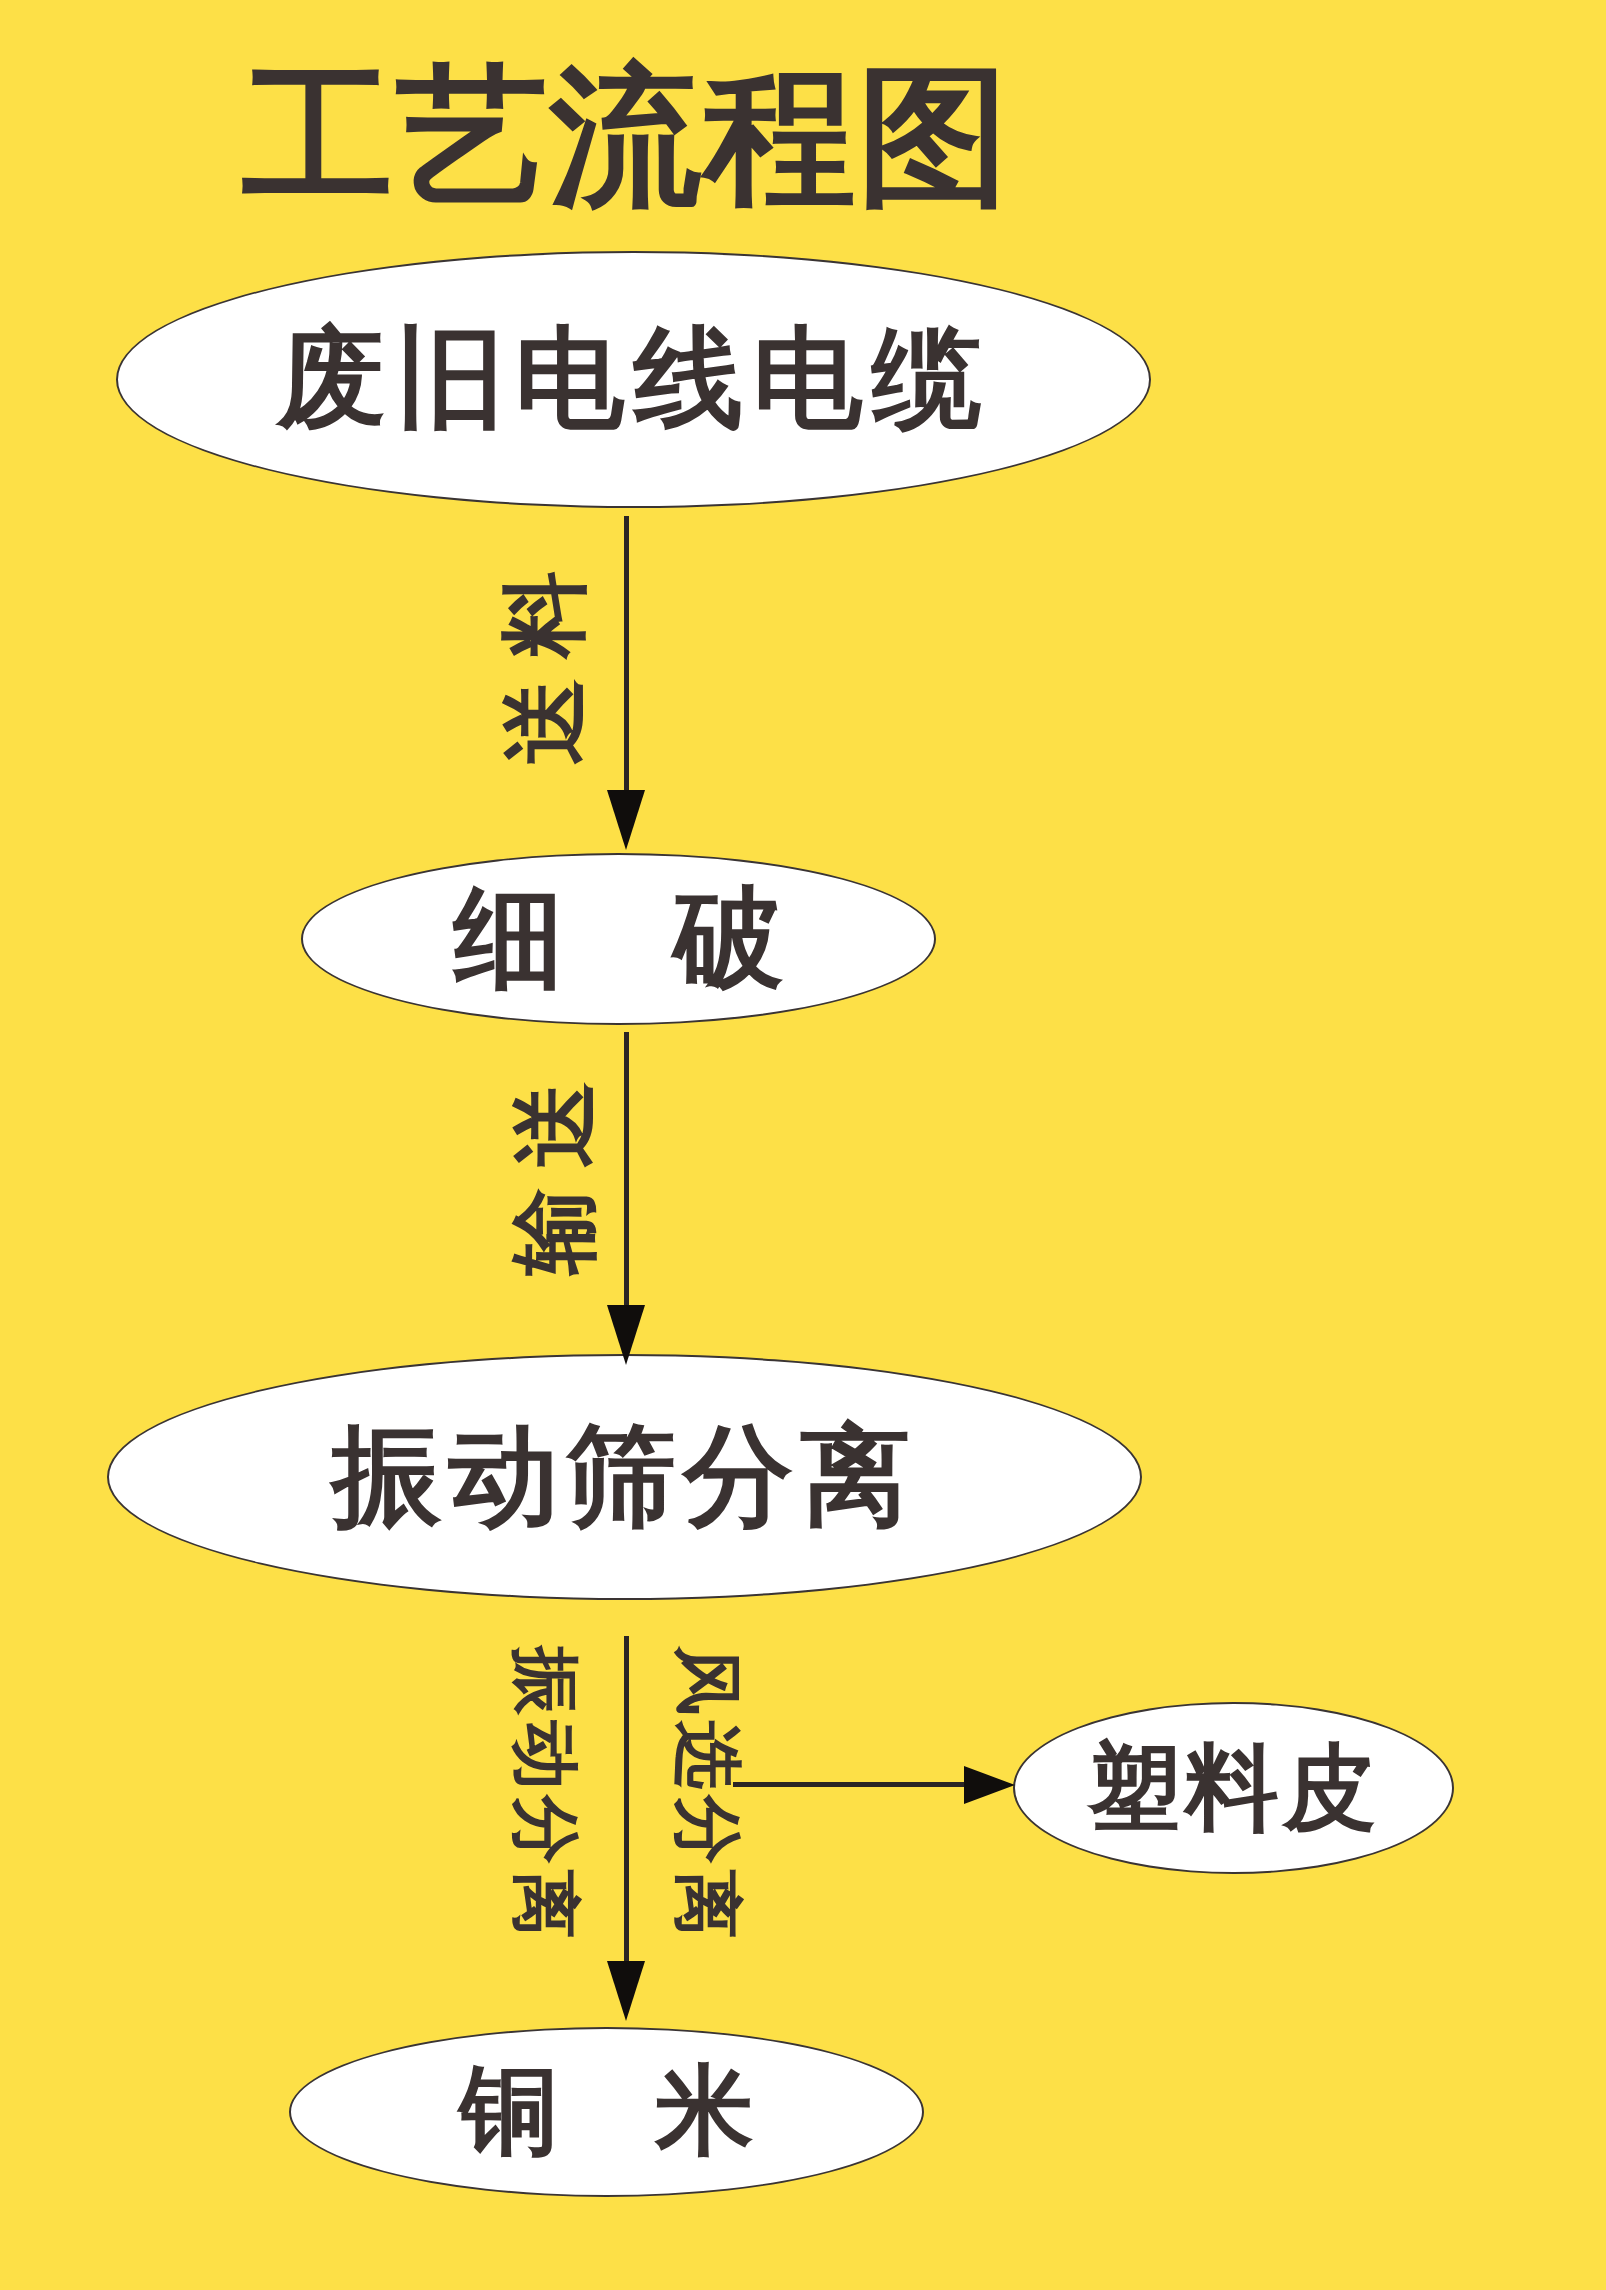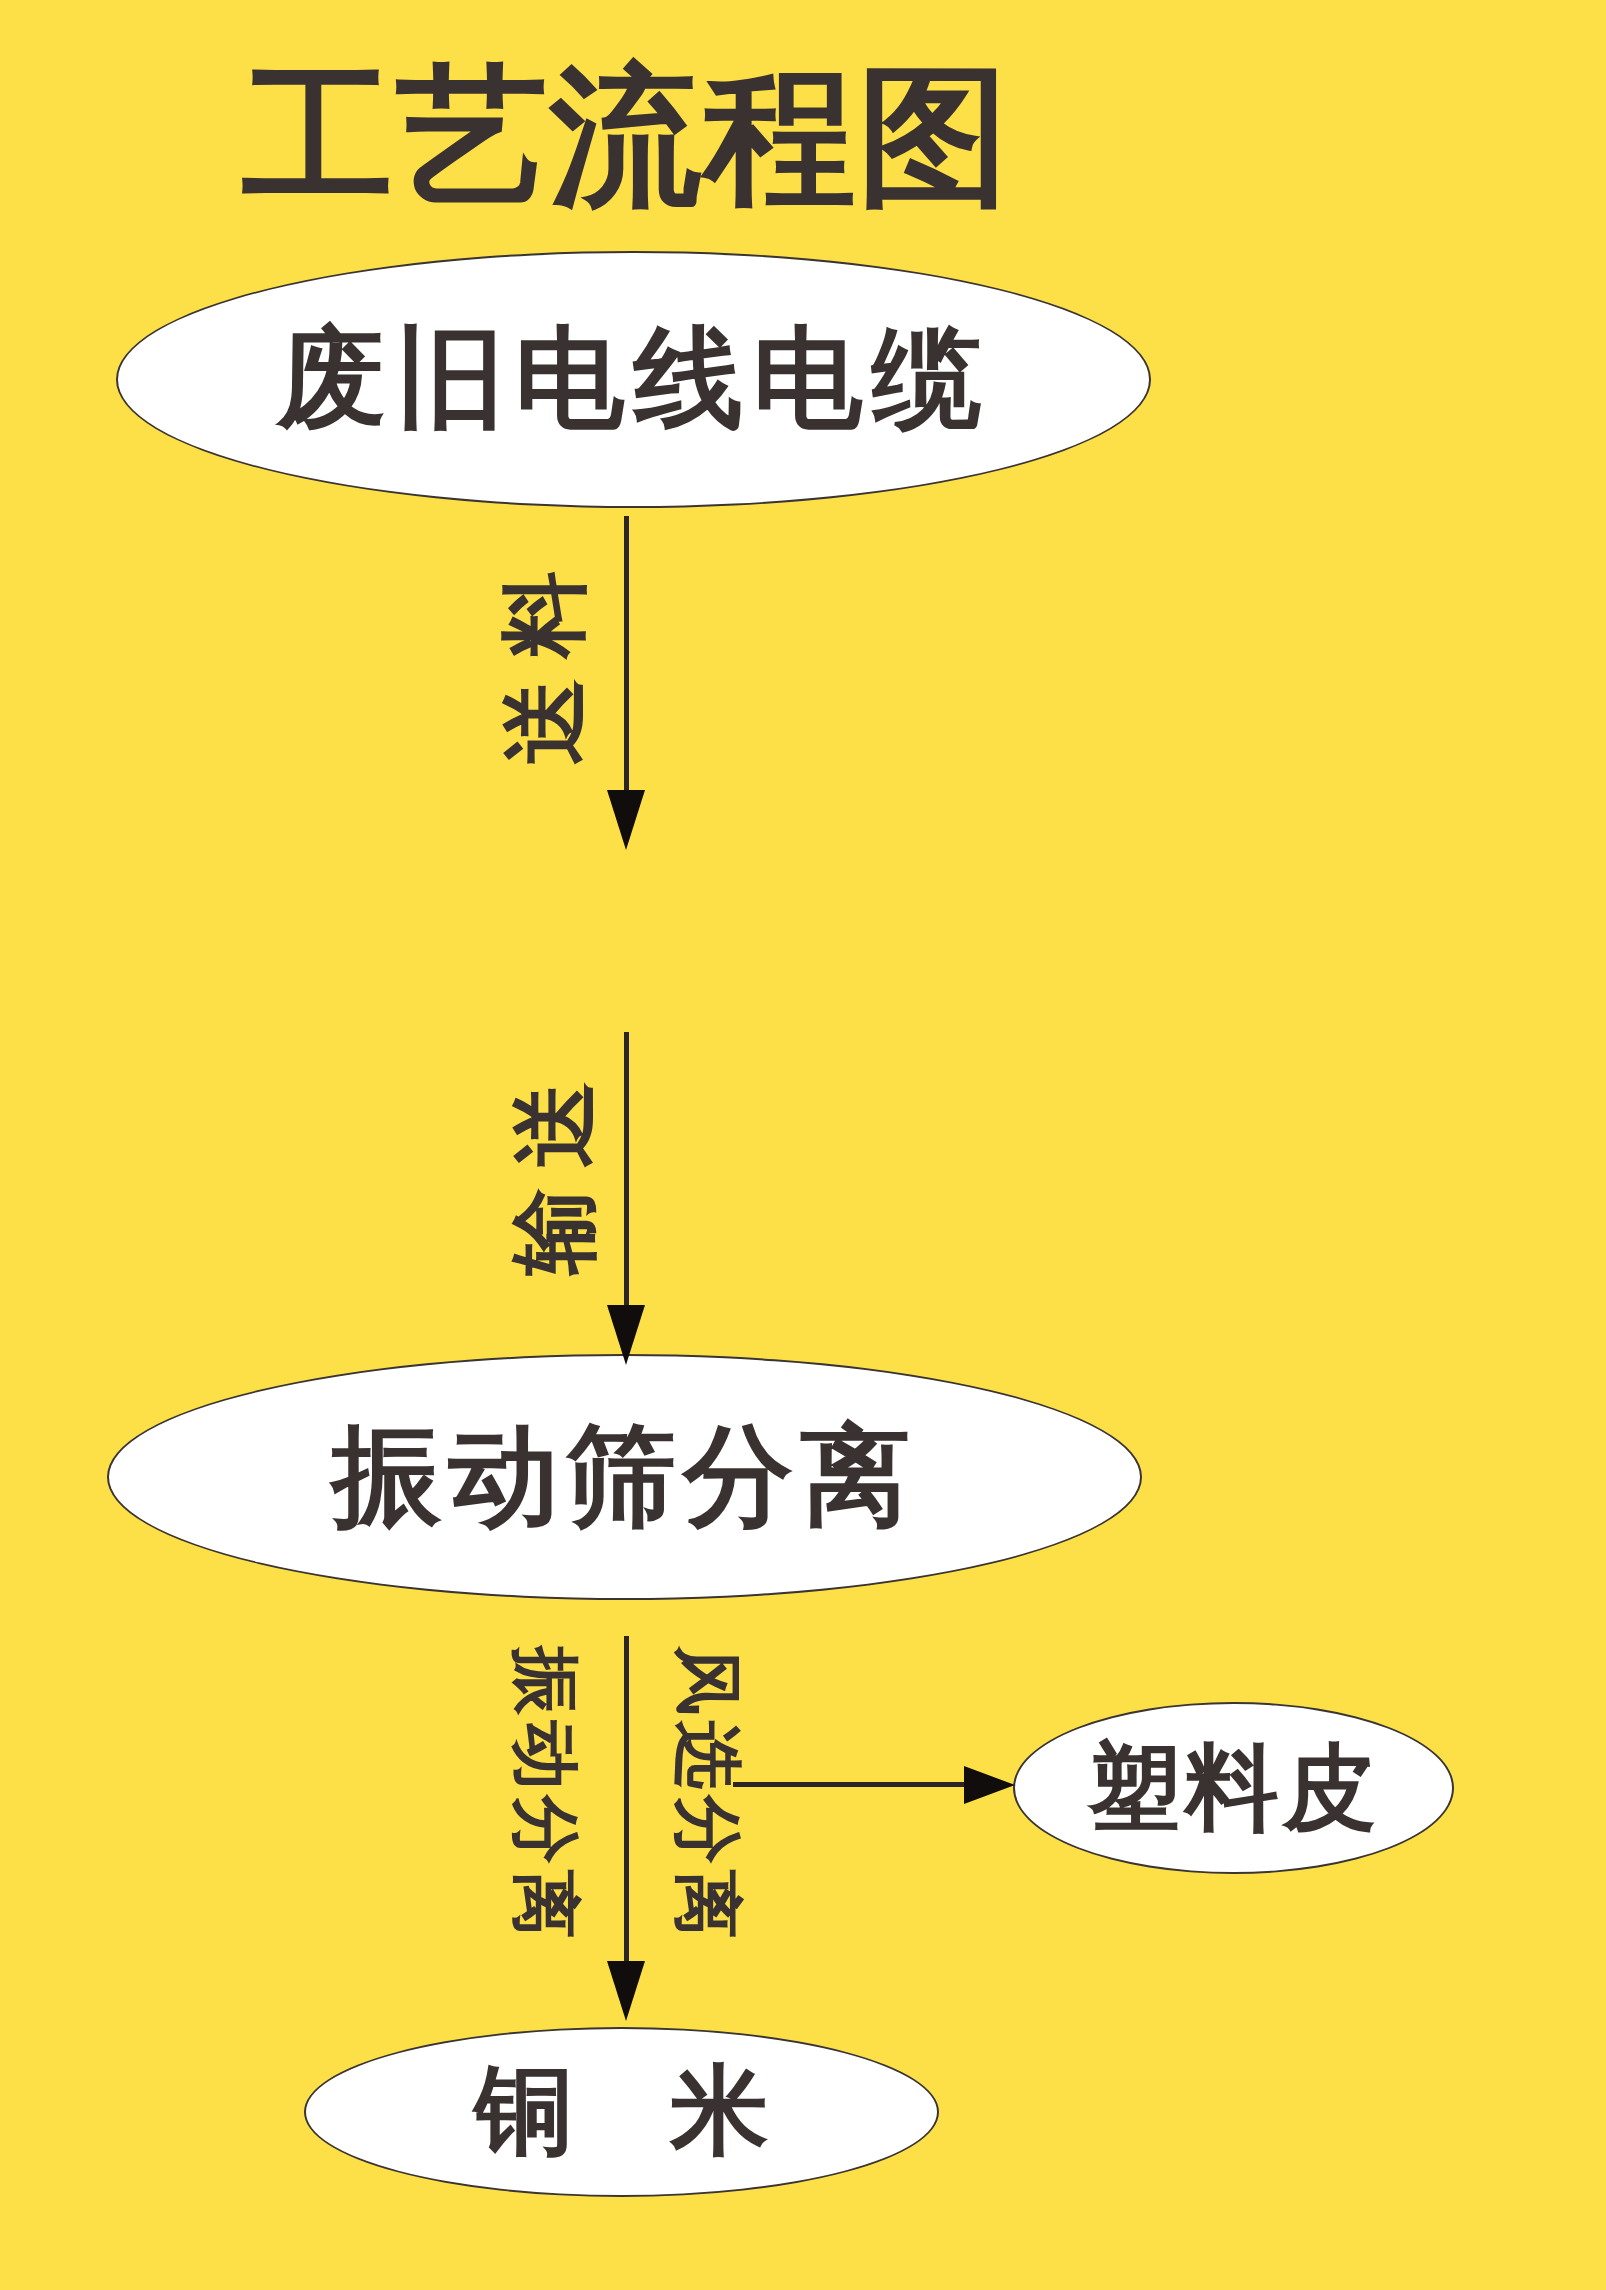--- a/index.html
+++ b/index.html
@@ -32,21 +32,21 @@
     font-weight:bold;
     color:#3a3231;
     background:#ffffff;
     box-sizing:border-box;
     white-space:nowrap;
   }
   .node-waste-cable   { left:116px;  top:251px;  width:1035px; height:257px; font-size:110px; letter-spacing:9px; }
   .node-fine-crush    { left:301px;  top:853px;  width:635px;  height:172px; font-size:110px; }
   .node-vib-screen    { left:107px;  top:1354px; width:1035px; height:246px; font-size:110px; letter-spacing:7.2px; }
   .node-plastic-skin  { left:1013px; top:1702px; width:441px;  height:172px; font-size:94px; letter-spacing:3.6px; }
-  .node-copper-rice   { left:304px;  top:2027px; width:635px;  height:170px; font-size:98px; }
+  .node-copper-rice   { left:289px;  top:2027px; width:635px;  height:170px; font-size:98px; }
 
   .vline,.hline{ position:absolute; background:#2b2524; }
   .vline{ width:4.5px; }
   .hline{ height:4.5px; }
   .line-feed    { left:624px; top:516px;  height:274px; }
   .line-convey  { left:624px; top:1032px; height:273px; }
   .line-vibsep  { left:624px; top:1636px; height:326px; }
   .line-airsep  { left:733px; top:1782px; width:232px; }
 
   .arrow-down{
@@ -83,20 +83,23 @@
 <body>
 
 <div class="canvas">
 
   <div class="page-title">工艺流程图</div>
 
   <div class="node node-waste-cable">
     <span>废旧电线电缆</span>
   </div>
 
+  <div class="node node-fine-crush">
+    <span>细　破</span>
+  </div>
 
   <div class="node node-vib-screen">
     <span>振动筛分离</span>
   </div>
 
   <div class="node node-plastic-skin">
     <span>塑料皮</span>
   </div>
 
   <div class="node node-copper-rice">

